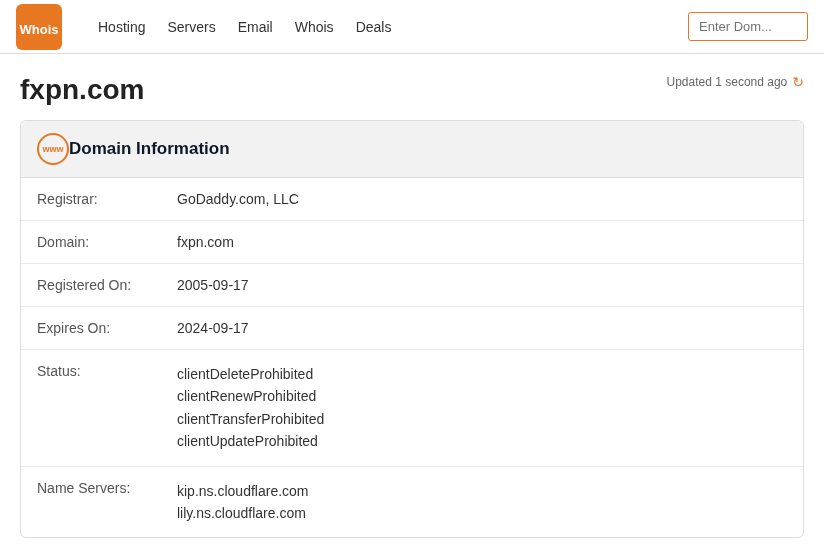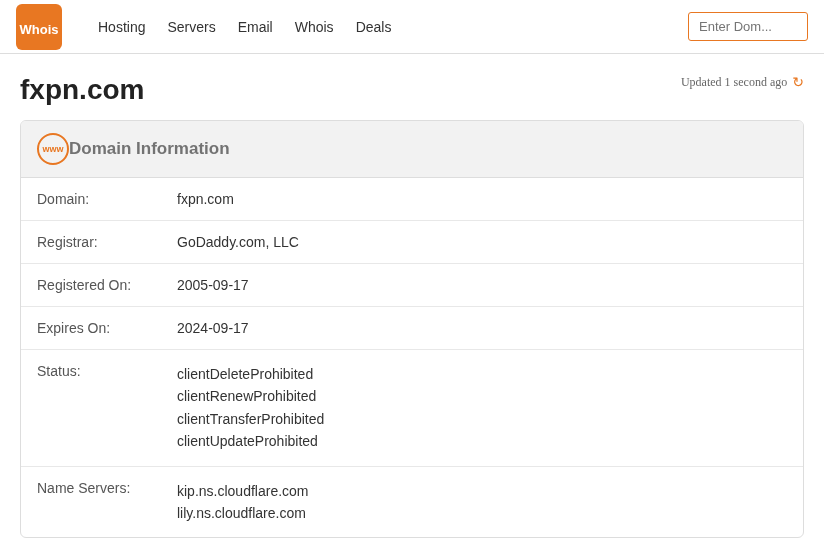--- a/index.html
+++ b/index.html
@@ -59,21 +59,20 @@
       margin-bottom: 4px;
     }
     .updated-line {
       display: flex;
       align-items: center;
       justify-content: flex-end;
       font-size: 12px;
       color: #666;
       margin-bottom: 12px;
       gap: 5px;
-      font-family: Liberation Serif, serif;
     }
     .refresh-icon {
       color: #e87722;
       font-size: 14px;
       cursor: pointer;
     }
 
     
     .info-card {
       border: 1px solid #ddd;
@@ -96,21 +95,21 @@
       align-items: center;
       justify-content: center;
       font-size: 9px;
       font-weight: bold;
       color: #e87722;
       flex-shrink: 0;
     }
     .info-card-title {
       font-size: 17px;
       font-weight: bold;
-      color: #737373;
+      color: #0f172a;
     }
     .info-table {
       width: 100%;
       border-collapse: collapse;
     }
     .info-table tr {
       border-bottom: 1px solid #e8e8e8;
     }
     .info-table tr:last-child {
       border-bottom: none;
@@ -170,26 +169,26 @@
   <div class="info-card">
     <div class="info-card-header">
       <div class="www-icon">
         <span>www</span>
       </div>
       <span class="info-card-title">Domain Information</span>
     </div>
     <table class="info-table">
       <tbody>
           <tr>
+        <td>Registrar:</td>
+        <td>GoDaddy.com, LLC</td>
+      </tr>
+      <tr>
         <td>Domain:</td>
         <td>fxpn.com</td>
-      </tr>
-      <tr>
-        <td>Registrar:</td>
-        <td>GoDaddy.com, LLC</td>
       </tr>
       <tr>
         <td>Registered On:</td>
         <td>2005-09-17</td>
       </tr>
       <tr>
         <td>Expires On:</td>
         <td>2024-09-17</td>
       </tr>
       <tr>

